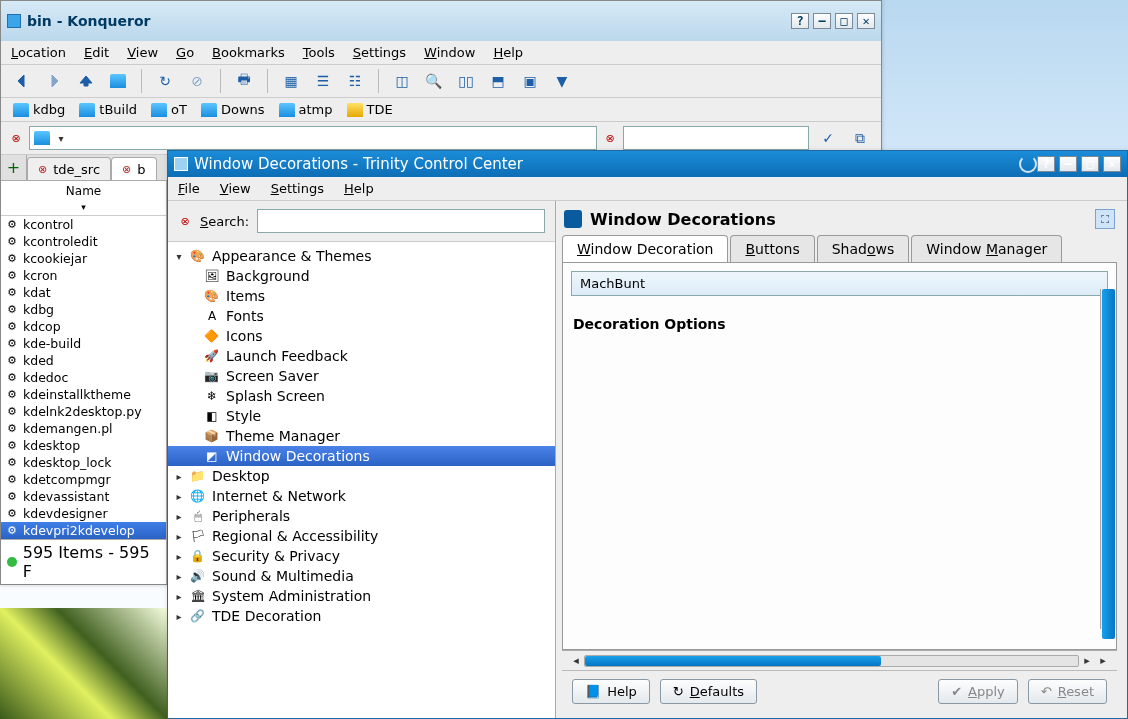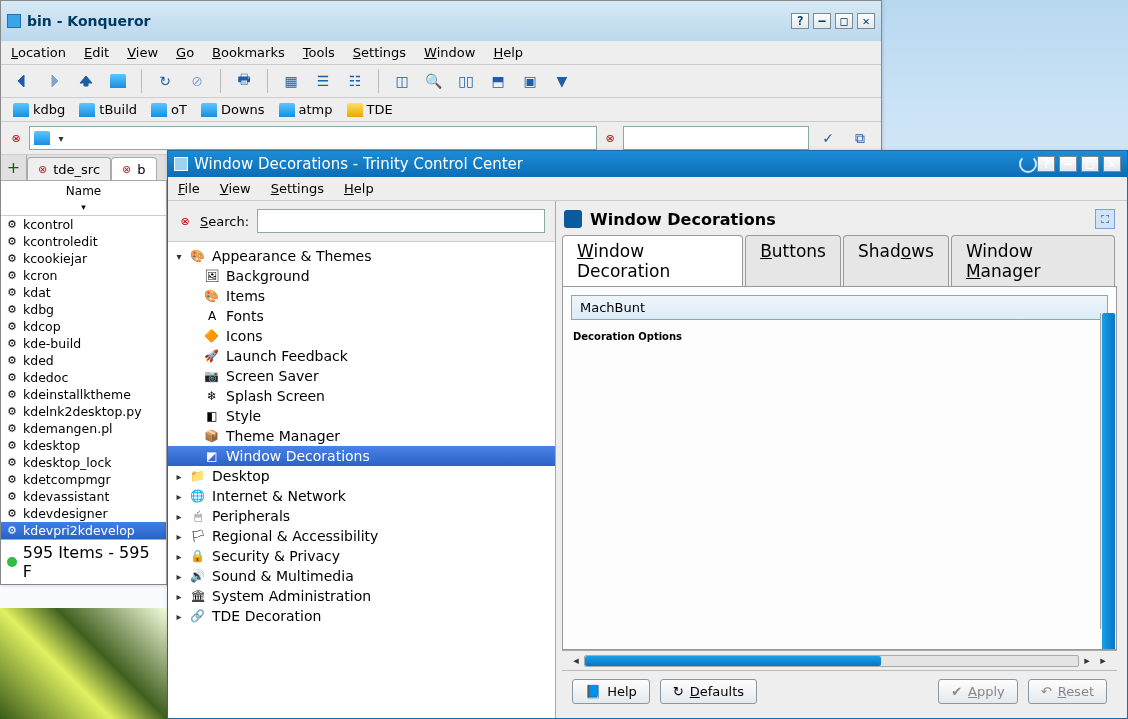--- a/index.html
+++ b/index.html
@@ -69,25 +69,25 @@
   .tn .exp{width:10px;display:inline-flex;justify-content:center;font-size:10px;color:#333;}
   .tn.child{padding-left:36px;}
   .tn.sel{background:linear-gradient(#4a82e8,#2b62c4);color:#fff;}
   .tic{width:16px;height:16px;display:inline-flex;align-items:center;justify-content:center;font-size:12px;}
   .cc-right{flex:1;display:flex;flex-direction:column;position:relative;padding:6px 10px 6px 6px;}
   .cc-head{display:flex;align-items:center;gap:8px;padding:2px 2px 6px;}
   .cc-head .hic{width:18px;height:18px;background:#0a5a9e;border-radius:3px;}
   .cc-head h2{font-size:16px;font-weight:bold;}
   .expand-btn{margin-left:auto;width:20px;height:20px;border:1px solid #7aa3d4;background:#cfe4f7;display:flex;align-items:center;justify-content:center;font-size:11px;color:#125;}
   .cc-tabs{display:flex;border-bottom:1px solid #999;}
-  .cc-tab{padding:5px 14px;border:1px solid #999;border-bottom:none;margin-right:2px;background:#e6e6e6;border-radius:4px 4px 0 0;font-size:17px;}
+  .cc-tab{padding:5px 14px;border:1px solid #999;border-bottom:none;margin-right:2px;background:#e6e6e6;border-radius:4px 4px 0 0;font-size:14px;}
   .cc-tab.active{background:#fff;position:relative;}
   .cc-panel{flex:1;border:1px solid #999;border-top:none;background:#fdfdfd;position:relative;overflow:hidden;}
   .deco-sel{margin:8px;border:1px solid #8aa;padding:4px 8px;background:linear-gradient(#eef6fc,#dcecf8);}
-  .deco-opt-h{margin:11px 10px;font-weight:bold;font-size:10px;}
+  .deco-opt-h{margin:20px 10px;font-weight:bold;font-size:14px;}
   .vscroll{position:absolute;right:0;top:26px;bottom:20px;width:16px;background:#e8e8e8;border-left:1px solid #aaa;}
   .vscroll .thumb{position:absolute;left:1px;right:1px;top:0;height:350px;background:linear-gradient(90deg,#1aa0ea,#0576c4);border-radius:2px;}
   .hscroll{display:flex;align-items:center;padding:0 6px;height:20px;border-top:1px solid #aaa;background:#eee;}
   .hscroll .hbar{flex:1;height:12px;background:#e4e4e4;border:1px solid #aaa;position:relative;border-radius:2px;}
   .hscroll .hbar .hthumb{position:absolute;left:0;width:60%;top:0;bottom:0;background:linear-gradient(#1aa0ea,#0576c4);border-radius:2px;}
   .hscroll .ab{width:16px;text-align:center;font-size:11px;color:#333;}
   .cc-buttons{display:flex;gap:10px;padding:8px 10px;border-top:1px solid #bbb;align-items:center;}
   .btn{display:flex;align-items:center;gap:6px;padding:4px 12px;border:1px solid #8a98a4;background:linear-gradient(#fdfdfd,#e4e9ed);border-radius:3px;font-size:13px;}
   .btn.disabled{color:#888;}
   .btn .bi{font-size:13px;}

